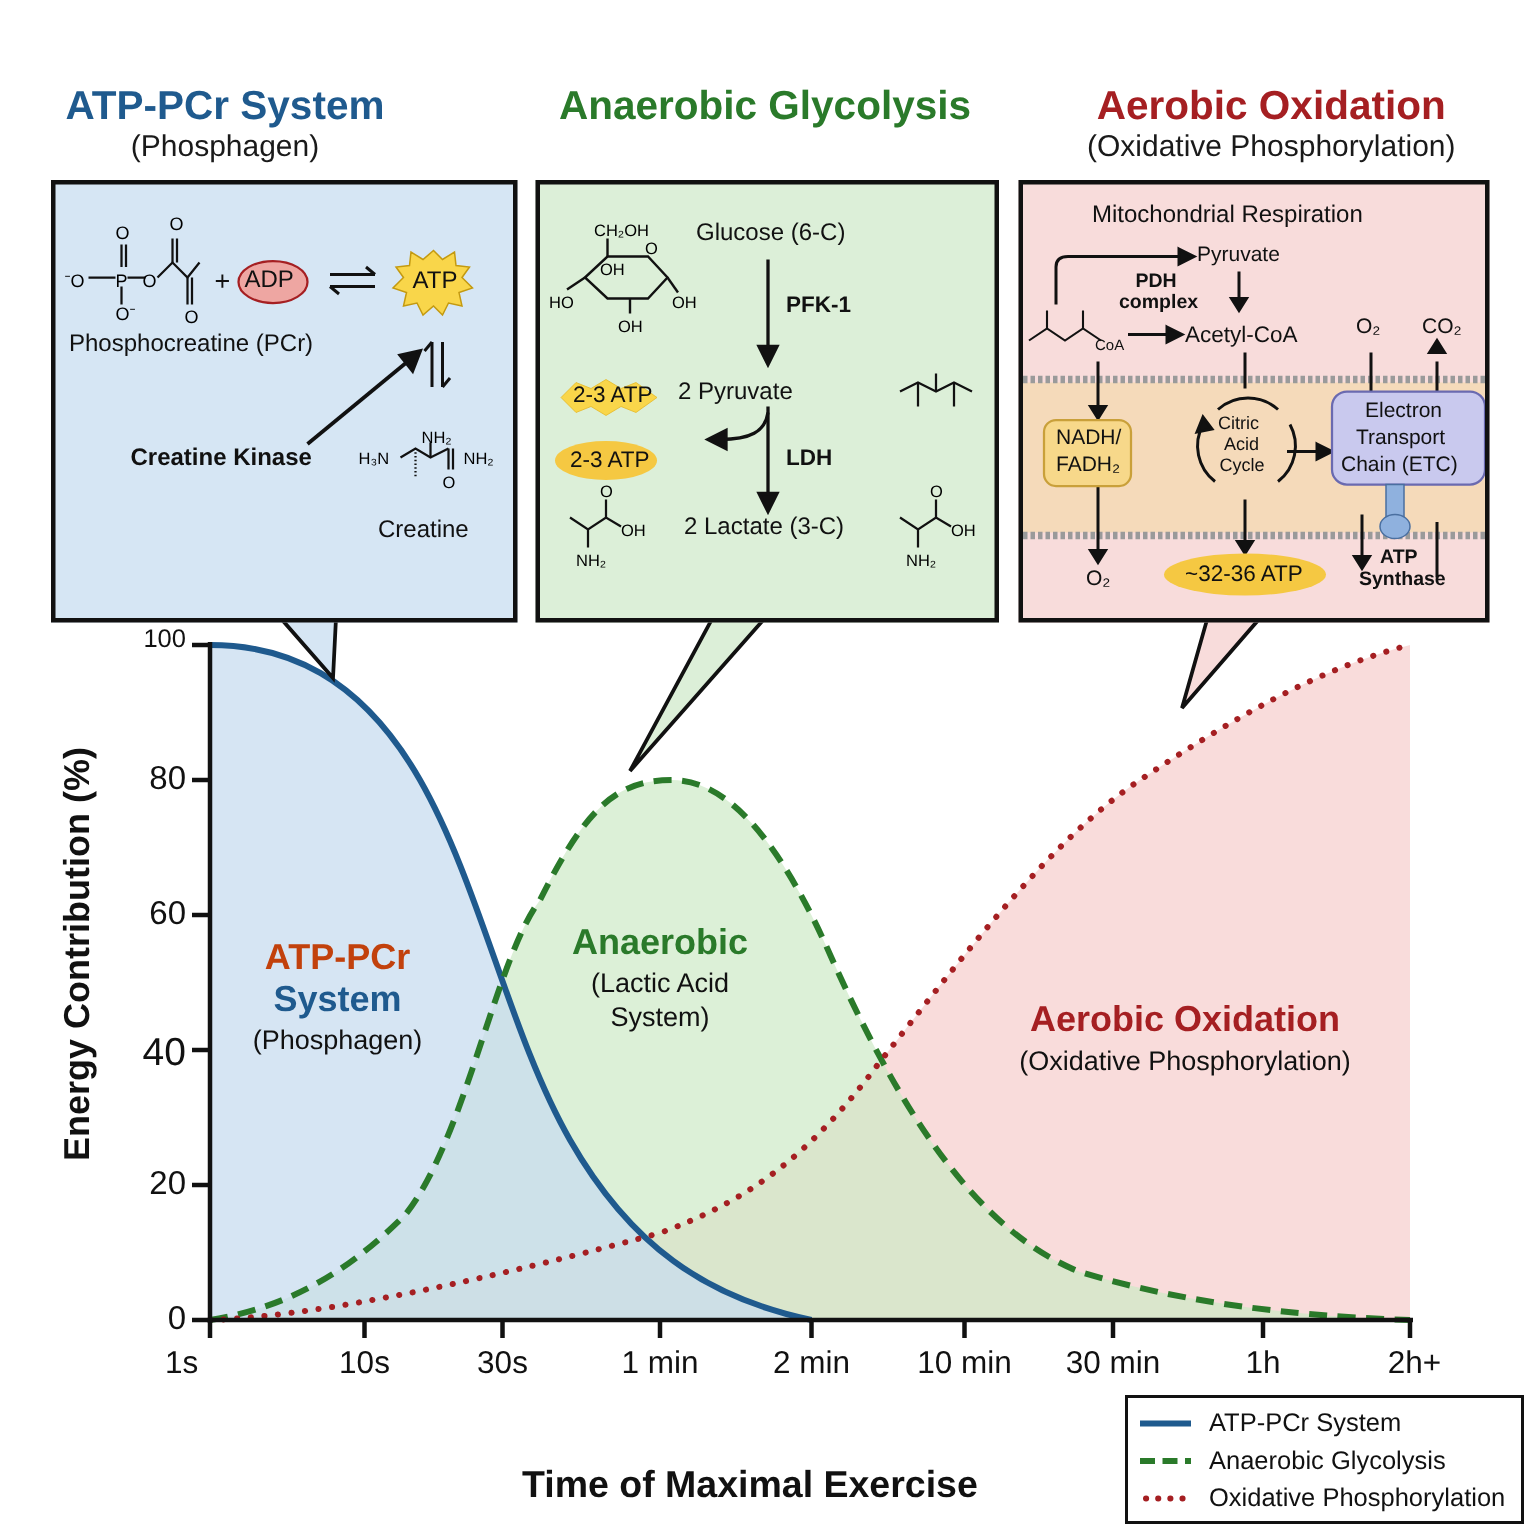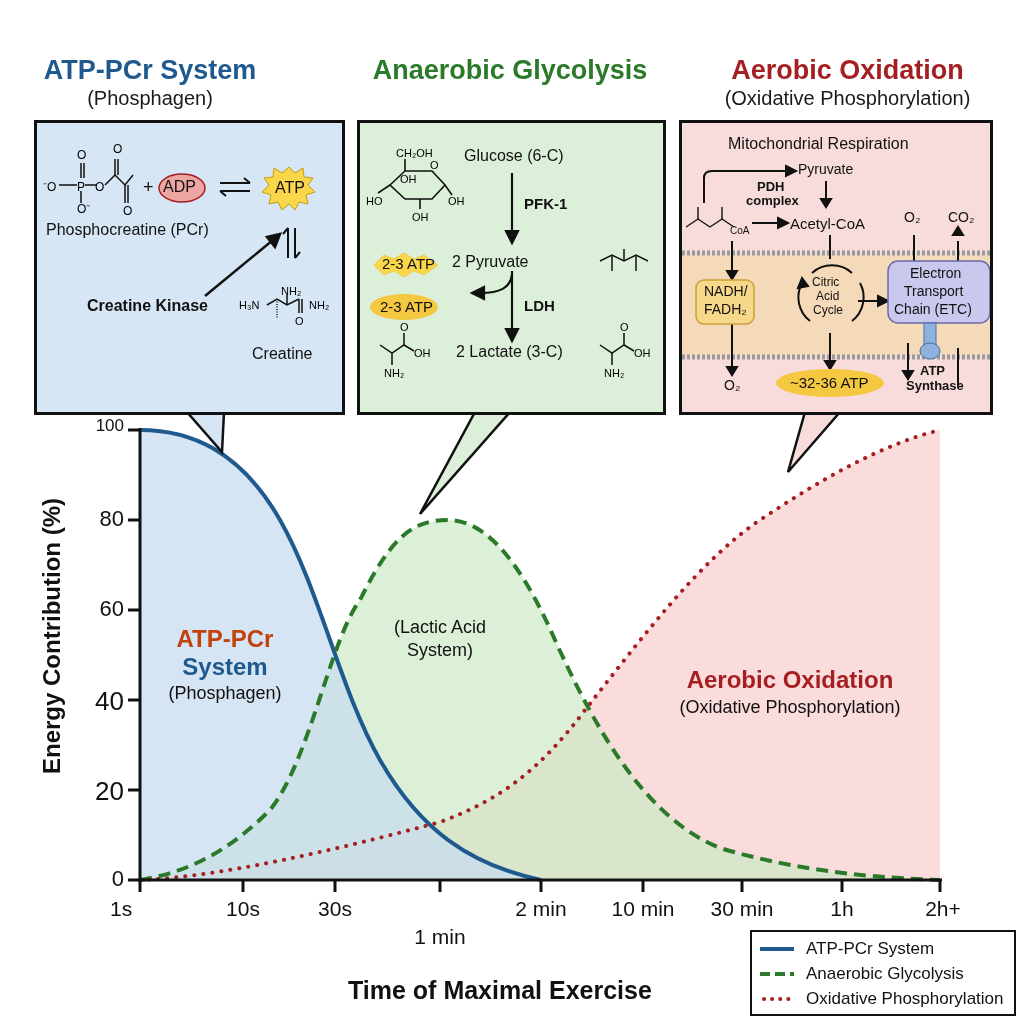--- a/index.html
+++ b/index.html
@@ -249,41 +249,42 @@
   <div class="lbl" style="left:238px; top:240px; font-size:13px; font-weight:bold;">ATP</div>
   <div class="lbl" style="left:224px; top:255px; font-size:13px; font-weight:bold;">Synthase</div>
 </div>
 
 <div class="lbl" style="left:150px; top:625px; width:150px; text-align:center;">
   <div style="font-weight:bold; font-size:24px; color:#c2410c; line-height:28px;">ATP-PCr</div>
   <div style="font-weight:bold; font-size:24px; color:#1f5a8e; line-height:28px;">System</div>
   <div style="font-size:18px; line-height:24px;">(Phosphagen)</div>
 </div>
 <div class="lbl" style="left:360px; top:615px; width:160px; text-align:center;">
+  <div style="font-weight:bold; font-size:24px; color:#2a7a2a; line-height:28px;">Anaerobic</div>
   <div style="font-size:18px; line-height:24px;">(Lactic Acid</div>
   <div style="font-size:18px; line-height:22px;">System)</div>
 </div>
 <div class="lbl" style="left:640px; top:665px; width:300px; text-align:center;">
   <div style="font-weight:bold; font-size:24px; color:#a51f22; line-height:30px;">Aerobic Oxidation</div>
   <div style="font-size:18px; line-height:24px;">(Oxidative Phosphorylation)</div>
 </div>
 
 <div class="lbl" style="left:74px; top:416px; font-size:17px; width:50px; text-align:right;">100</div>
 <div class="lbl" style="left:74px; top:506px; font-size:22px; width:50px; text-align:right;">80</div>
 <div class="lbl" style="left:74px; top:596px; font-size:22px; width:50px; text-align:right;">60</div>
 <div class="lbl" style="left:74px; top:686px; font-size:26px; width:50px; text-align:right;">40</div>
-<div class="lbl" style="left:74px; top:776px; font-size:26px; width:50px; text-align:right;">20</div>
+<div class="lbl" style="left:74px; top:776px; font-size:22px; width:50px; text-align:right;">20</div>
 <div class="lbl" style="left:74px; top:866px; font-size:22px; width:50px; text-align:right;">0</div>
 
 <div class="lbl" style="left:-68px; top:640px; width:240px; text-align:center; transform:rotate(-90deg); font-size:24px; font-weight:bold;">Energy Contribution (%)</div>
 
 <div class="lbl" style="left:110px; top:897px; width:60px; text-align:left; font-size:21px;">1s</div>
 <div class="lbl" style="left:203px; top:897px; width:80px; text-align:center; font-size:21px;">10s</div>
 <div class="lbl" style="left:295px; top:897px; width:80px; text-align:center; font-size:21px;">30s</div>
-<div class="lbl" style="left:390px; top:897px; width:100px; text-align:center; font-size:21px;margin-top:28px;">1 min</div>
+<div class="lbl" style="left:390px; top:897px; width:100px; text-align:center; font-size:21px;">1 min</div>
 <div class="lbl" style="left:491px; top:897px; width:100px; text-align:center; font-size:21px;">2 min</div>
 <div class="lbl" style="left:588px; top:897px; width:110px; text-align:center; font-size:21px;">10 min</div>
 <div class="lbl" style="left:687px; top:897px; width:110px; text-align:center; font-size:21px;">30 min</div>
 <div class="lbl" style="left:812px; top:897px; width:60px; text-align:center; font-size:21px;">1h</div>
 <div class="lbl" style="left:908px; top:897px; width:70px; text-align:center; font-size:21px;">2h+</div>
 
 <div class="lbl" style="left:348px; top:937px; font-size:25px; font-weight:bold;margin-top:39px;">Time of Maximal Exercise</div>
 
 <div class="legend">
   <div class="legend-row">

